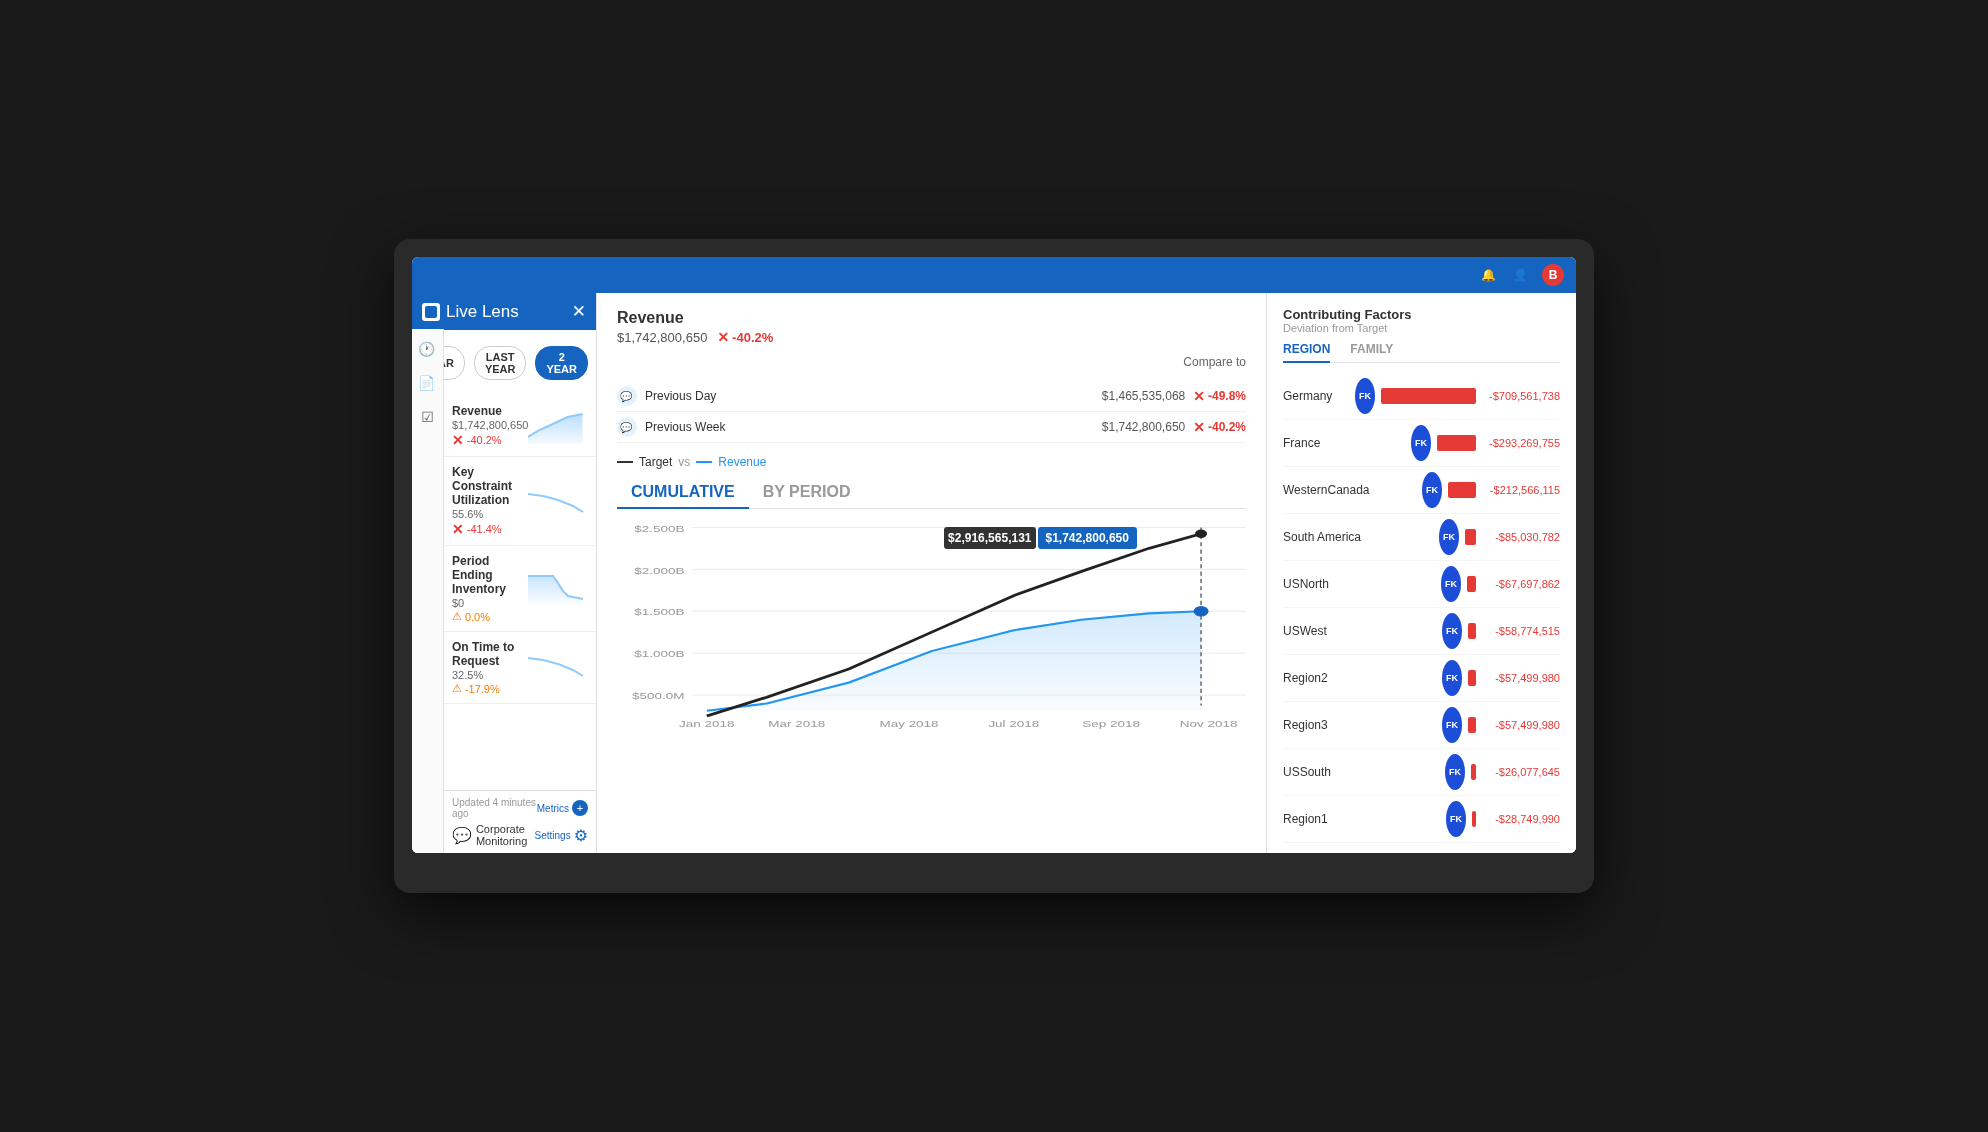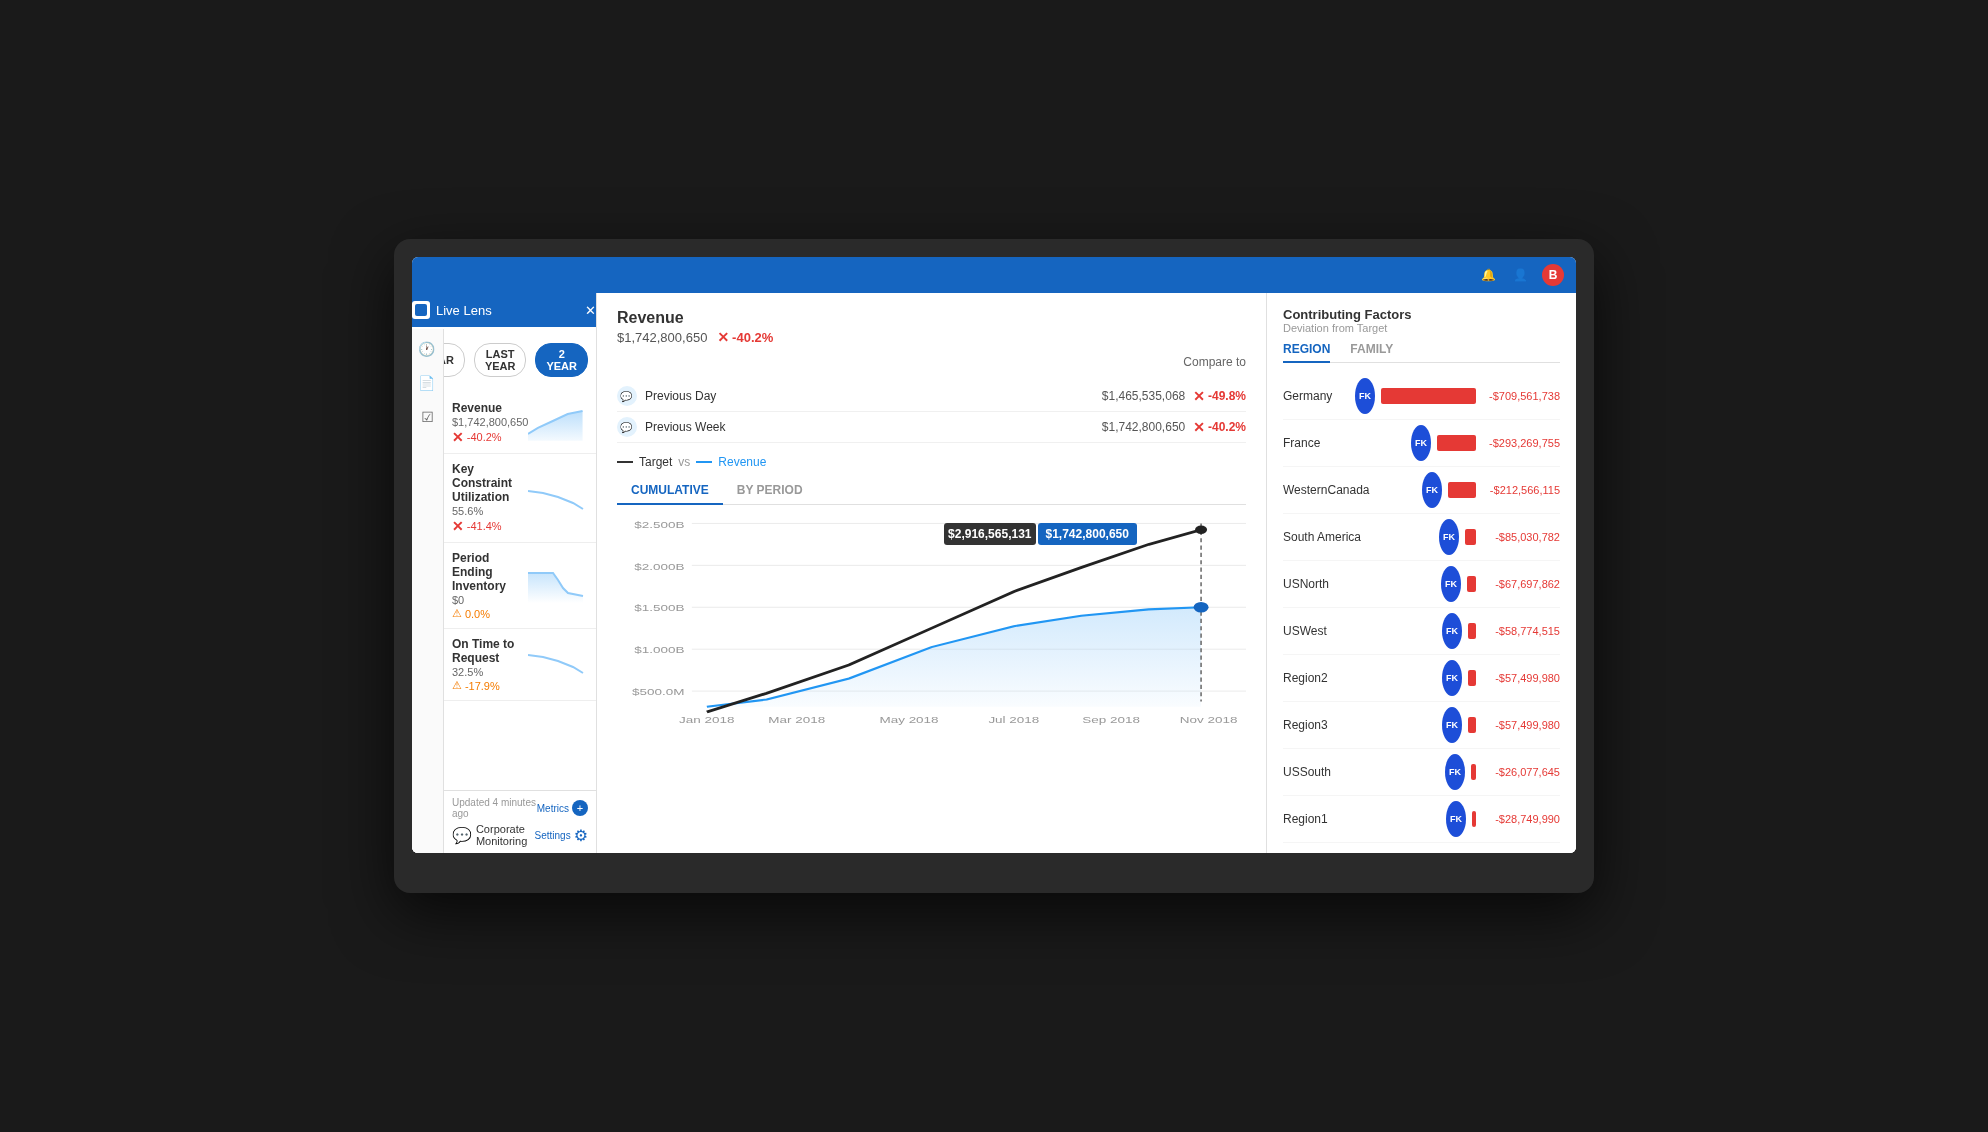--- a/index.html
+++ b/index.html
@@ -57,26 +57,26 @@
     .sidebar {
       width: 185px;
       background: white;
       border-right: 1px solid #e0e0e0;
       display: flex;
       flex-direction: column;
       position: relative;
     }
     .sidebar-header {
       background: #1565c0;
-      padding: 8px 0;
+      padding: 8px 10px;
       display: flex;
       align-items: center;
       justify-content: space-between;
       color: white;
-      font-size: 13px;
+      font-size: 17px;
       font-weight: 500;
     }
     .sidebar-header-left {
       display: flex;
       align-items: center;
       gap: 6px;
     }
     .logo-icon {
       width: 18px;
       height: 18px;
@@ -274,21 +274,21 @@
       display: inline-block;
     }
     
     .chart-tabs {
       display: flex;
       border-bottom: 1px solid #e0e0e0;
       margin-bottom: 8px;
     }
     .chart-tab {
       padding: 6px 14px;
-      font-size: 12px;
+      font-size: 16px;
       font-weight: 600;
       color: #999;
       cursor: pointer;
       border-bottom: 2px solid transparent;
       margin-bottom: -1px;
     }
     .chart-tab.active {
       color: #1565c0;
       border-bottom-color: #1565c0;
     }

